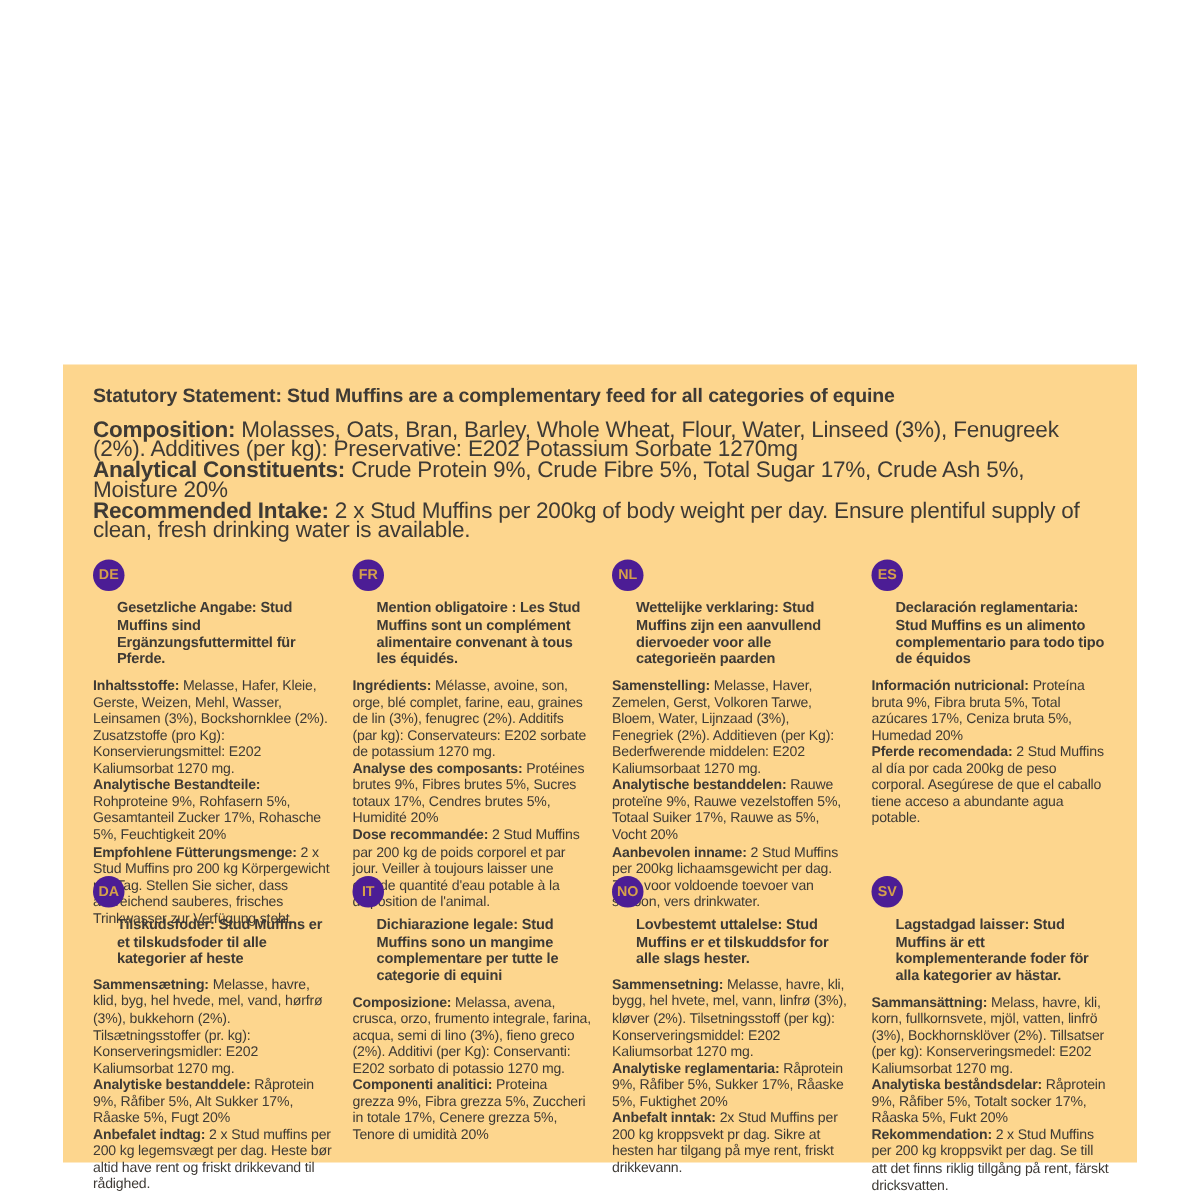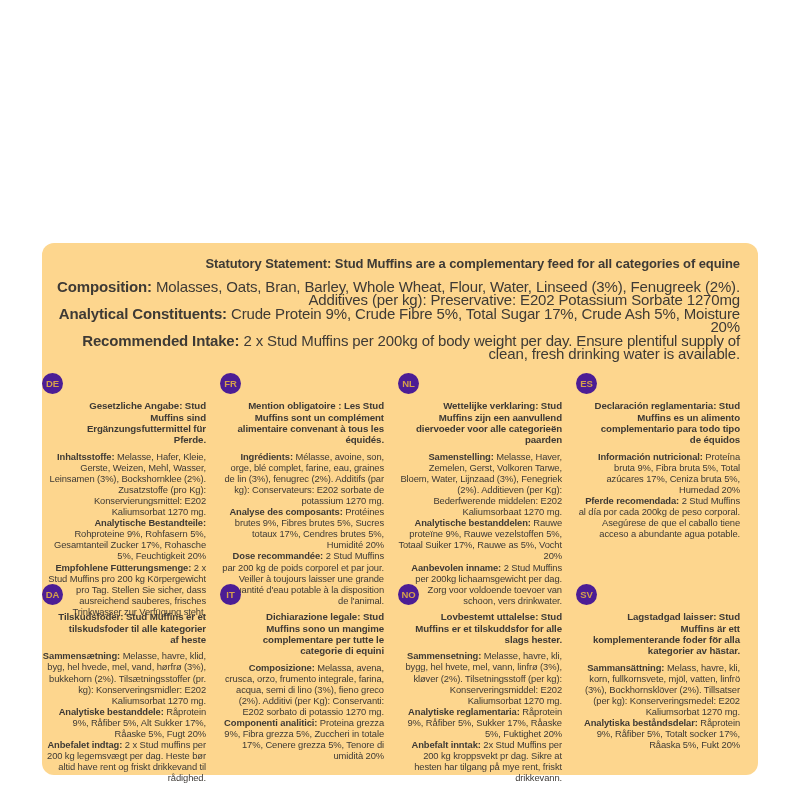--- a/index.html
+++ b/index.html
@@ -3,22 +3,22 @@
 <meta charset="utf-8">
 <style>
   html,body{margin:0;padding:0;}
   body{
     width:800px;height:800px;background:#ffffff;
     font-family:"Liberation Sans","DejaVu Sans",sans-serif;
     position:relative;overflow:hidden;
   }
   .panel{
     position:absolute;left:42px;top:243px;width:716px;height:532px;
-    background:#FDD68E;border-radius:12px;box-sizing:border-box;
-    padding:13px 18px 12px 0;color:#3e3a35;text-align:right;
+    background:#FDD68E;border-radius:0;box-sizing:border-box;
+    padding:13px 18px 12px 20px;color:#3e3a35;
   }
   .title{
     font-size:13px;font-weight:bold;margin:0 0 9px 0;letter-spacing:-0.1px;
   }
   .hline{
     font-size:15px;line-height:13.4px;margin:0;letter-spacing:-0.15px;
   }
   .hline b{font-weight:bold;}
   .grid{
     margin-top:13px;
@@ -122,16 +122,17 @@
       <p><b>Anbefalt inntak:</b> <span>2x Stud Muffins per 200 kg kroppsvekt pr dag. Sikre at hesten har tilgang på mye rent, friskt drikkevann.</span></p>
     </section>
 
     <section class="lang">
       <div class="badge">
           <span>SV</span>
         </div>
       <h2>Lagstadgad laisser: Stud Muffins är ett komplementerande foder för alla kategorier av hästar.</h2>
       <p><b>Sammansättning:</b> <span>Melass, havre, kli, korn, fullkornsvete, mjöl, vatten, linfrö (3%), Bockhornsklöver (2%). Tillsatser (per kg): Konserveringsmedel: E202 Kaliumsorbat 1270 mg.</span></p>
       <p><b>Analytiska beståndsdelar:</b> <span>Råprotein 9%, Råfiber 5%, Totalt socker 17%, Råaska 5%, Fukt 20%</span></p>
+      <p><b>Rekommendation:</b> <span>2 x Stud Muffins per 200 kg kroppsvikt per dag. Se till att det finns riklig tillgång på rent, färskt dricksvatten.</span></p>
     </section>
 
   </div>
 </div>
 
 </body></html>

